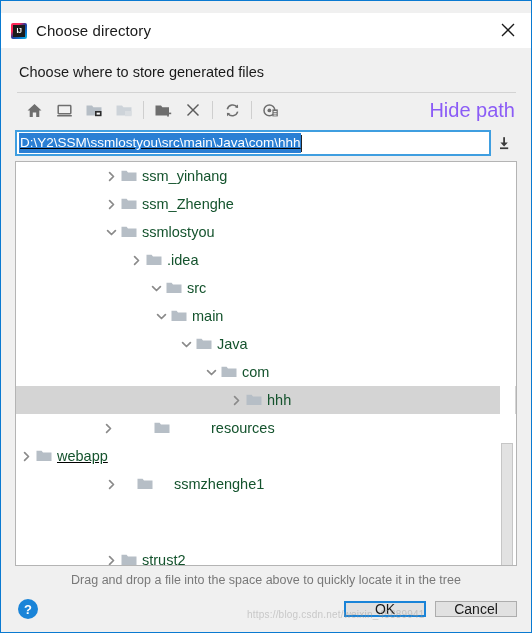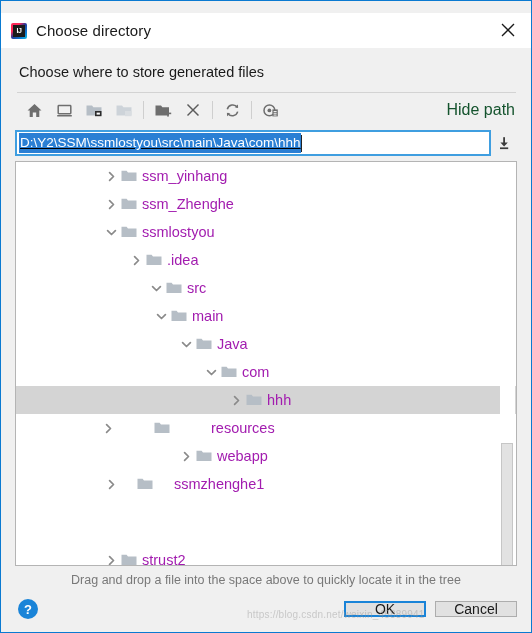--- a/index.html
+++ b/index.html
@@ -111,22 +111,22 @@
     cursor: default;
   }
   .tb-sep {
     width: 1px; height: 18px;
     background: #cfcfcf;
     margin: 0 4px;
   }
   .hide-path {
     position: absolute;
     right: 2px;
-    font-size: 16px;
-    color: #14532d;
+    font-size: 20px;
+    color: #8b5cf6;
     cursor: pointer;
   }
 
   
   .path-row {
     display: flex;
     align-items: center;
     height: 30px;
     margin-top: 1px;
   }
@@ -196,21 +196,21 @@
     flex: 0 0 auto;
   }
   .folder-ico {
     width: 16px; height: 14px;
     margin-right: 5px;
     flex: 0 0 auto;
     position: relative;
   }
   .node-label {
     font-size: 14.5px;
-    color: #a21caf;
+    color: #14532d;
     line-height: 17px;
   }
 
   
   .vscroll {
     position: absolute;
     right: 1px; top: 1px;
     width: 15px; bottom: 1px;
     background: #ffffff;
   }
@@ -504,21 +504,21 @@
             <span class="twisty">
               <svg width="11" height="11" viewBox="0 0 11 11">
                 <path d="M3.6 1.6 L7.5 5.5 L3.6 9.4" fill="none" stroke="#8a8a8a" stroke-width="1.7" stroke-linecap="round" stroke-linejoin="round"></path>
               </svg>
             </span>
             <span class="folder-ico"><svg width="16" height="14" viewBox="0 0 16 14">
                 <path d="M0.5 1.8 L5.6 1.8 L7 3.6 L15.5 3.6 L15.5 12 L0.5 12 Z" fill="#b6bec6"></path>
               </svg></span>
             <span class="node-label">resources</span>
           </div>
-          <div class="tree-row" style="padding-left: 160px;">
+          <div class="tree-row" style=" text-decoration: underline;">
             <span class="twisty">
               <svg width="11" height="11" viewBox="0 0 11 11">
                 <path d="M3.6 1.6 L7.5 5.5 L3.6 9.4" fill="none" stroke="#8a8a8a" stroke-width="1.7" stroke-linecap="round" stroke-linejoin="round"></path>
               </svg>
             </span>
             <span class="folder-ico"><svg width="16" height="14" viewBox="0 0 16 14">
                 <path d="M0.5 1.8 L5.6 1.8 L7 3.6 L15.5 3.6 L15.5 12 L0.5 12 Z" fill="#b6bec6"></path>
               </svg></span>
             <span class="node-label">webapp</span>
           </div>

